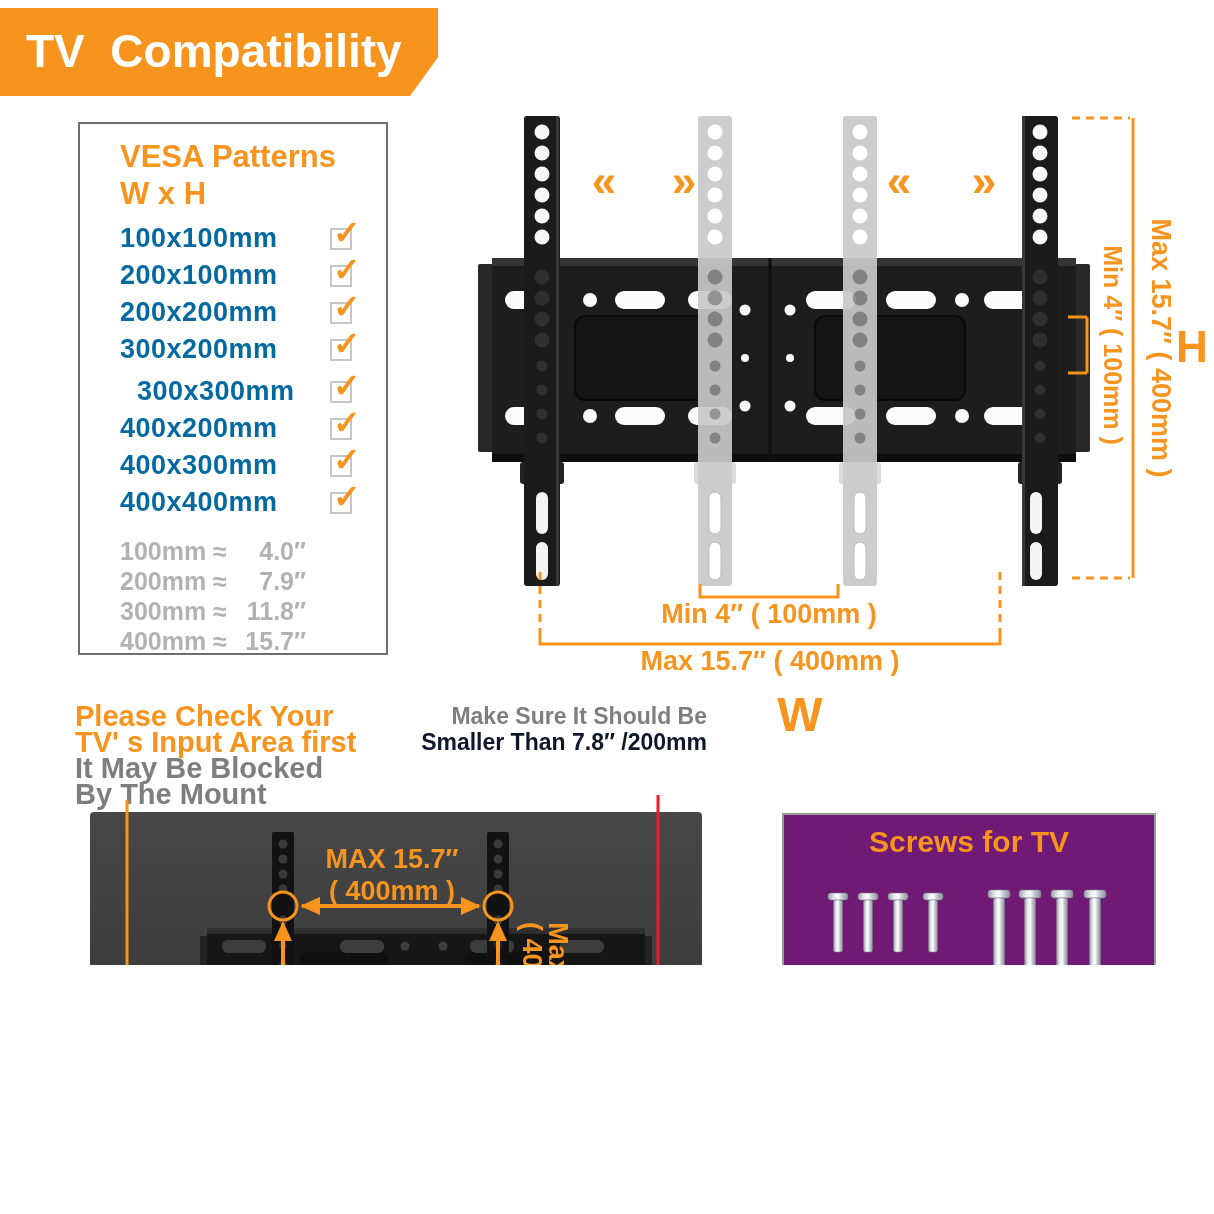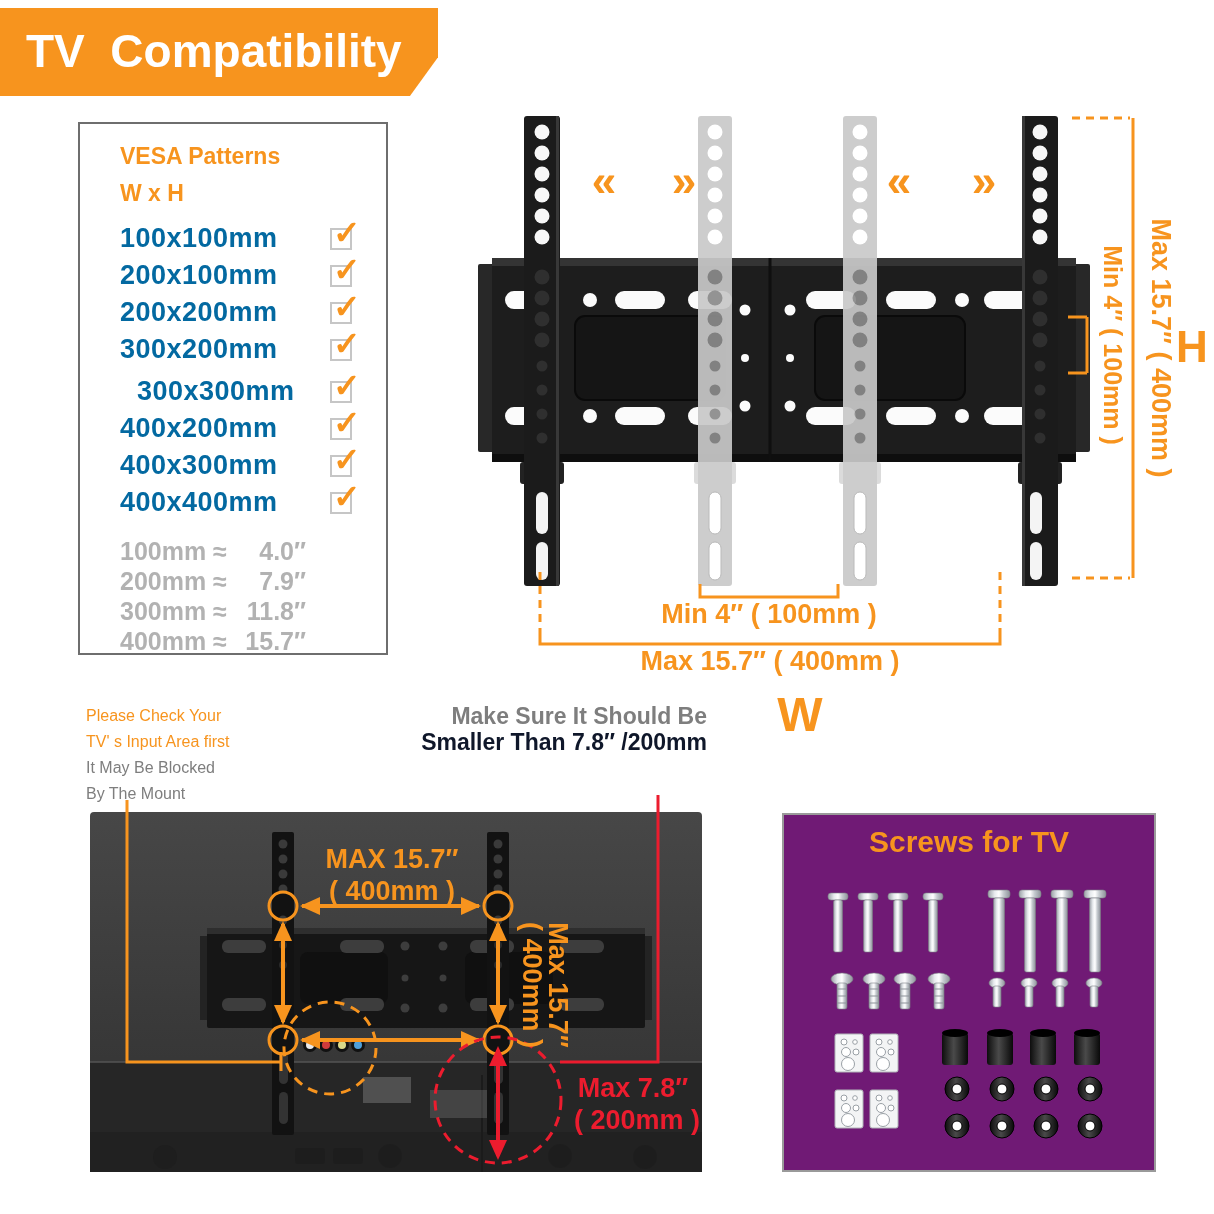--- a/index.html
+++ b/index.html
@@ -1,37 +1,37 @@
 <!DOCTYPE html>
 <html><head>
 <meta charset="utf-8">
 <style>
   html,body{margin:0;padding:0;background:#fff;}
-  #page{position:relative;width:1214px;height:1214px;background:#fff;overflow:hidden;
+  #page{position:relative;width:1214px;height:965px;background:#fff;overflow:hidden;
         font-family:"Liberation Sans",sans-serif;}
   .abs{position:absolute;}
   
   #banner{left:0;top:8px;width:438px;height:88px;background:#F7941E;
           clip-path:polygon(0 0,100% 0,100% 56%,93.6% 100%,0 100%);}
   #banner .t{display:block;padding-left:26px;line-height:86px;font-size:46px;font-weight:bold;
              color:#fff;white-space:pre;}
   
   #vesa{left:78px;top:122px;width:306px;height:529px;border:2px solid #6e6e6e;background:#fff;}
-  .vtitle{margin:14px 0 0 40px;font-size:23px;line-height:37px;font-weight:bold;color:#F7941E;}
+  .vtitle{margin:14px 0 0 40px;font-size:31px;line-height:37px;font-weight:bold;color:#F7941E;}
   .vrows{margin:8px 34px 0 40px;}
   .vrow{display:flex;justify-content:space-between;align-items:center;height:37px;}
   .vrow.gap{margin-top:5px;margin-left:17px;}
   .vtext{font-size:27px;font-weight:bold;color:#0369a1;letter-spacing:.5px;}
   .cbox{width:18px;height:18px;border:2px solid #c6c6c6;position:relative;background:#fff;}
   .cbox .chk{position:absolute;left:1px;top:-17px;font-size:33px;font-weight:bold;color:#F7941E;}
   .conv{margin:15px 80px 0 40px;}
   .crow{display:flex;justify-content:space-between;align-items:center;height:30px;
         font-size:25px;font-weight:bold;color:#b2b2b2;}
   
-  #note-left{left:86px;top:703px;font-size:16px;line-height:26px;font-weight:normal;}
+  #note-left{left:75px;top:703px;font-size:29px;line-height:26px;font-weight:bold;}
   #note-right{left:397px;top:703px;width:310px;text-align:right;font-size:23px;line-height:26px;font-weight:bold;}
   .orange{color:#F7941E;} .gray{color:#7E7E7E;} .red{color:#0f172a;}
   svg{font-family:"Liberation Sans",sans-serif;font-weight:bold;}
   
   #screwbox{left:782px;top:813px;width:370px;height:355px;border:2px solid #9a9a9a;background:#701a75;}
   #screwbox .title{position:absolute;top:10px;left:0;width:100%;text-align:center;
                    font-size:30px;font-weight:bold;color:#F7941E;}
 </style>
 </head>
 <body>

